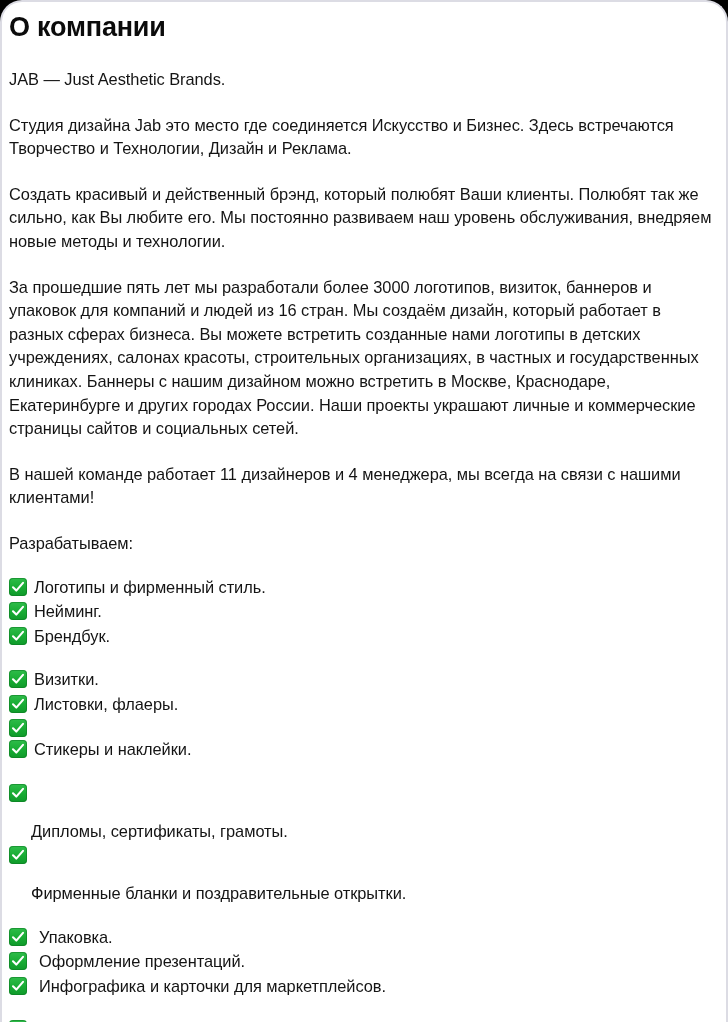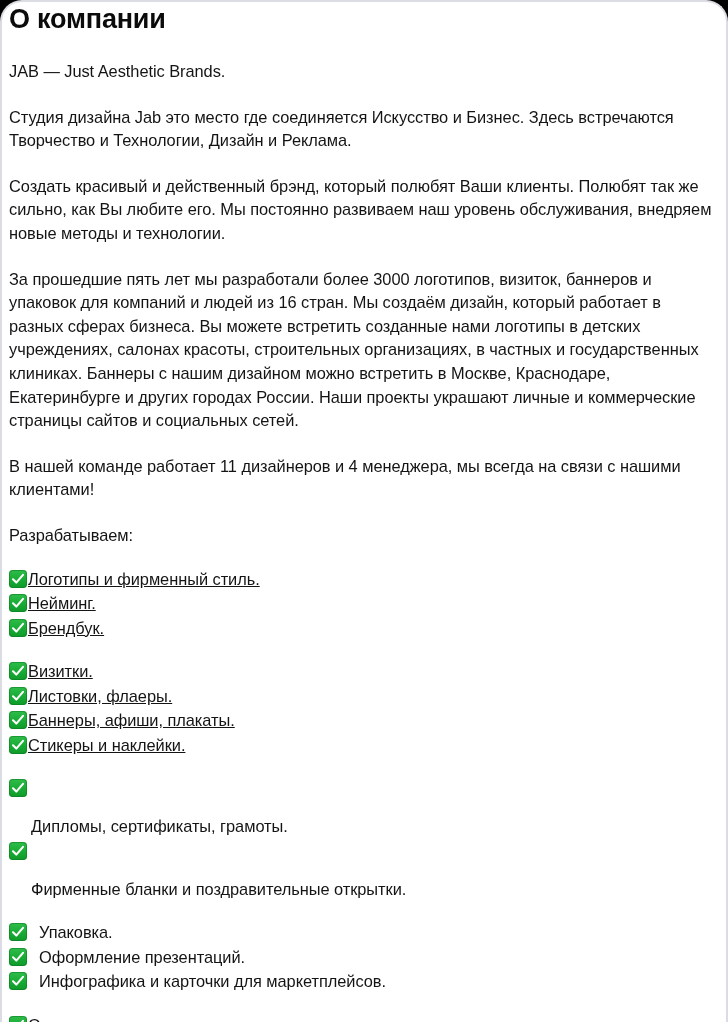--- a/index.html
+++ b/index.html
@@ -28,21 +28,21 @@
     border-top: 2px solid #dcdce4;
     border-right: 2px solid #dcdce4;
     padding: 0 10px 0 7px;
     color: #111111;
     -webkit-font-smoothing: antialiased;
   }
 
   
   .page-title {
     margin: 0;
-    padding-top: 1px;
+    padding-top: 9px;
     font-size: 27px;
     line-height: 33px;
     font-weight: 700;
     letter-spacing: -0.2px;
     color: #0b0b0b;
   }
 
   
   .para {
     margin: 0;
@@ -77,21 +77,21 @@
   }
   .check-icon svg {
     position: absolute;
     left: 2px;
     top: 2px;
     width: 14px;
     height: 14px;
     display: block;
   }
   .check-label { display: block; }
-  .sp-wide  .check-label { padding-left: 1px; text-decoration: underline; }
+  .sp-wide  .check-label { padding-left: 7px; }
   .sp-tight .check-label { padding-left: 12px; }
   .sp-mid   .check-label { padding-left: 4px; margin-top: 38px; }
 </style>
 </head>
 <body>
 
 <div id="card">
 
   <h1 class="page-title">О компании</h1>
 
@@ -166,21 +166,20 @@
             </svg>
           </span>
           <span class="check-label">Листовки, флаеры.</span>
         </div>
         <div class="check-item sp-wide">
           <span class="check-icon">
             <svg viewBox="0 0 14 14" xmlns="http://www.w3.org/2000/svg">
               <path d="M2 7.3 L5.3 10.6 L12 2.9" fill="none" stroke="#ffffff" stroke-width="2.1" stroke-linecap="round" stroke-linejoin="round"></path>
             </svg>
           </span>
-          <span class="check-label">Баннеры, афиши, плакаты.</span>
         </div>
         <div class="check-item sp-wide">
           <span class="check-icon">
             <svg viewBox="0 0 14 14" xmlns="http://www.w3.org/2000/svg">
               <path d="M2 7.3 L5.3 10.6 L12 2.9" fill="none" stroke="#ffffff" stroke-width="2.1" stroke-linecap="round" stroke-linejoin="round"></path>
             </svg>
           </span>
           <span class="check-label">Стикеры и наклейки.</span>
         </div>
       </div>

